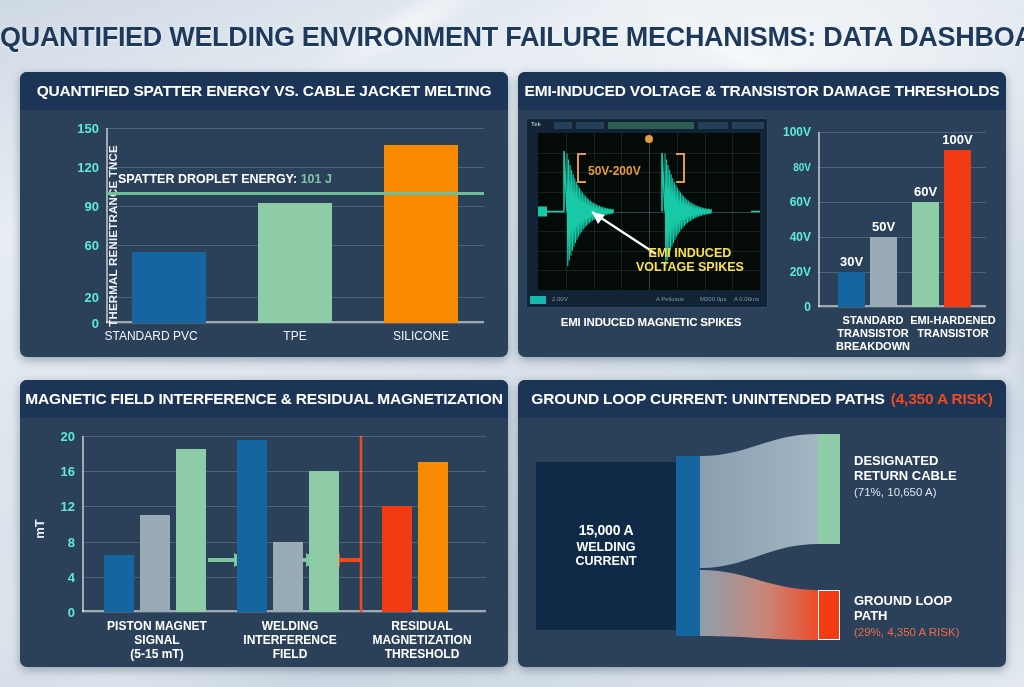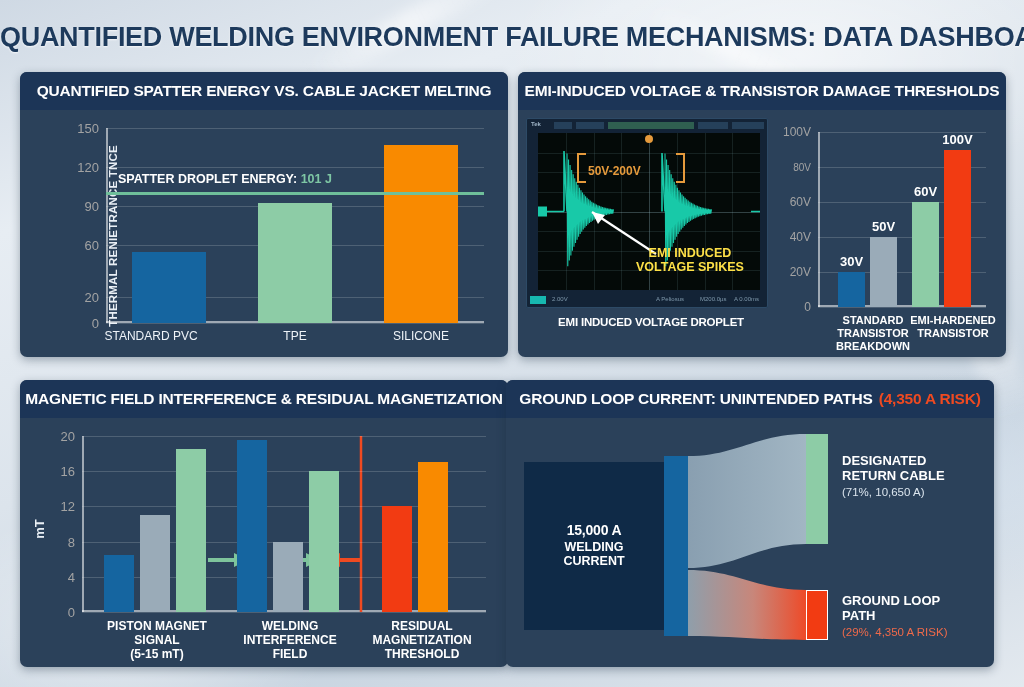--- a/index.html
+++ b/index.html
@@ -52,21 +52,21 @@
   #panel1 { left: 20px; top: 72px; width: 488px; height: 285px; }
   .p1-ylabel {
     position: absolute; left: 2px; top: 50%;
     transform: translateY(-50%) rotate(-90deg); transform-origin: center;
     color: #e9eff5; font-size: 11.5px; font-weight: bold; letter-spacing: 0.2px;
     white-space: nowrap;
   }
   .plot { position: absolute; }
   .gridline { position: absolute; left: 0; right: 0; height: 1px; background: rgba(255,255,255,0.17); }
   .ytick { position: absolute; right: 100%; margin-right: 7px; transform: translateY(-50%);
-           color: #a3a3a3; font-size: 13px; font-weight: normal; white-space: nowrap; }
+           color: #5eead4; font-size: 13px; font-weight: bold; white-space: nowrap; }
   .axis-y { position: absolute; left: 0; top: 0; bottom: 0; width: 2px; background: rgba(255,255,255,0.55); }
   .axis-x { position: absolute; left: 0; right: 0; bottom: 0; height: 2px; background: rgba(255,255,255,0.55); }
   .bar { position: absolute; bottom: 0; }
   .xcat { position: absolute; top: 100%; margin-top: 6px; transform: translateX(-50%);
           color: #eef3f8; font-size: 12px; text-align: center; white-space: nowrap; }
   .threshold-line { position: absolute; height: 3px; background: #6fbf9a; }
   .threshold-label { position: absolute; color: #ffffff; font-size: 12.5px; font-weight: bold; white-space: nowrap; }
   .threshold-label .val { color: #7ec7a4; }
 
   
@@ -93,21 +93,21 @@
 
   
   #panel3 { left: 20px; top: 380px; width: 488px; height: 287px; }
   .p3-ylabel { position: absolute; left: 10px; top: 44%;
                transform: translateY(-50%) rotate(-90deg); color: #e9eff5;
                font-size: 13px; font-weight: bold; }
   .grp-label { position: absolute; top: 100%; margin-top: 7px; transform: translateX(-50%);
                text-align: center; color: #ffffff; font-size: 12px; font-weight: bold; line-height: 1.18; white-space: nowrap; }
 
   
-  #panel4 { left: 506px; top: 380px; width: 488px; height: 287px; }
+  #panel4 { left: 518px; top: 380px; width: 488px; height: 287px; }
   .sankey-src { position: absolute; background: #0f2a47; }
   .sankey-src-text { position: absolute; text-align: center; color: #ffffff; white-space: nowrap; }
   .sankey-src-text .big { font-size: 14px; font-weight: bold; letter-spacing: -0.2px; }
   .sankey-src-text .sub { font-size: 12.5px; font-weight: bold; line-height: 1.15; margin-top: 2px; }
   .node { position: absolute; }
   .sankey-label { position: absolute; color: #ffffff; white-space: nowrap; }
   .sankey-label .t { font-size: 13px; font-weight: bold; line-height: 1.15; }
   .sankey-label .sub { font-size: 11.5px; margin-top: 2px; color: #dbe5ee; }
   .sankey-label.risk .sub { color: #ef6a4a; }
 </style>
@@ -214,21 +214,21 @@
 
         <div class="scope-bottombar">
           <span class="chip"></span>
           <span class="t" style="left:24px;">2.00V</span>
           <span class="t" style="left:128px;">A Peliosus</span>
           <span class="t" style="left:172px;">M200.0µs</span>
           <span class="t" style="left:206px;">A 0.00ms</span>
         </div>
       </div>
 
-      <div class="scope-caption" style="top:206px;">EMI INDUCED VOLTAGE DROPLET</div>
+      <div class="scope-caption" style="top:206px;">EMI INDUCED MAGNETIC SPIKES</div>
 
       <div class="plot" id="p2-plot" style="left:300px; top:22px; width:168px; height:175px;">
         <div class="axis-y"></div>
         <div class="axis-x"></div>
       <div class="gridline" style="top:175px;"></div>
           <div class="ytick" style="top:175px; font-size:12px;">0</div>
           <div class="gridline" style="top:140px;"></div>
           <div class="ytick" style="top:140px; font-size:12px;">20V</div>
           <div class="gridline" style="top:105px;"></div>
           <div class="ytick" style="top:105px; font-size:12px;">40V</div>

